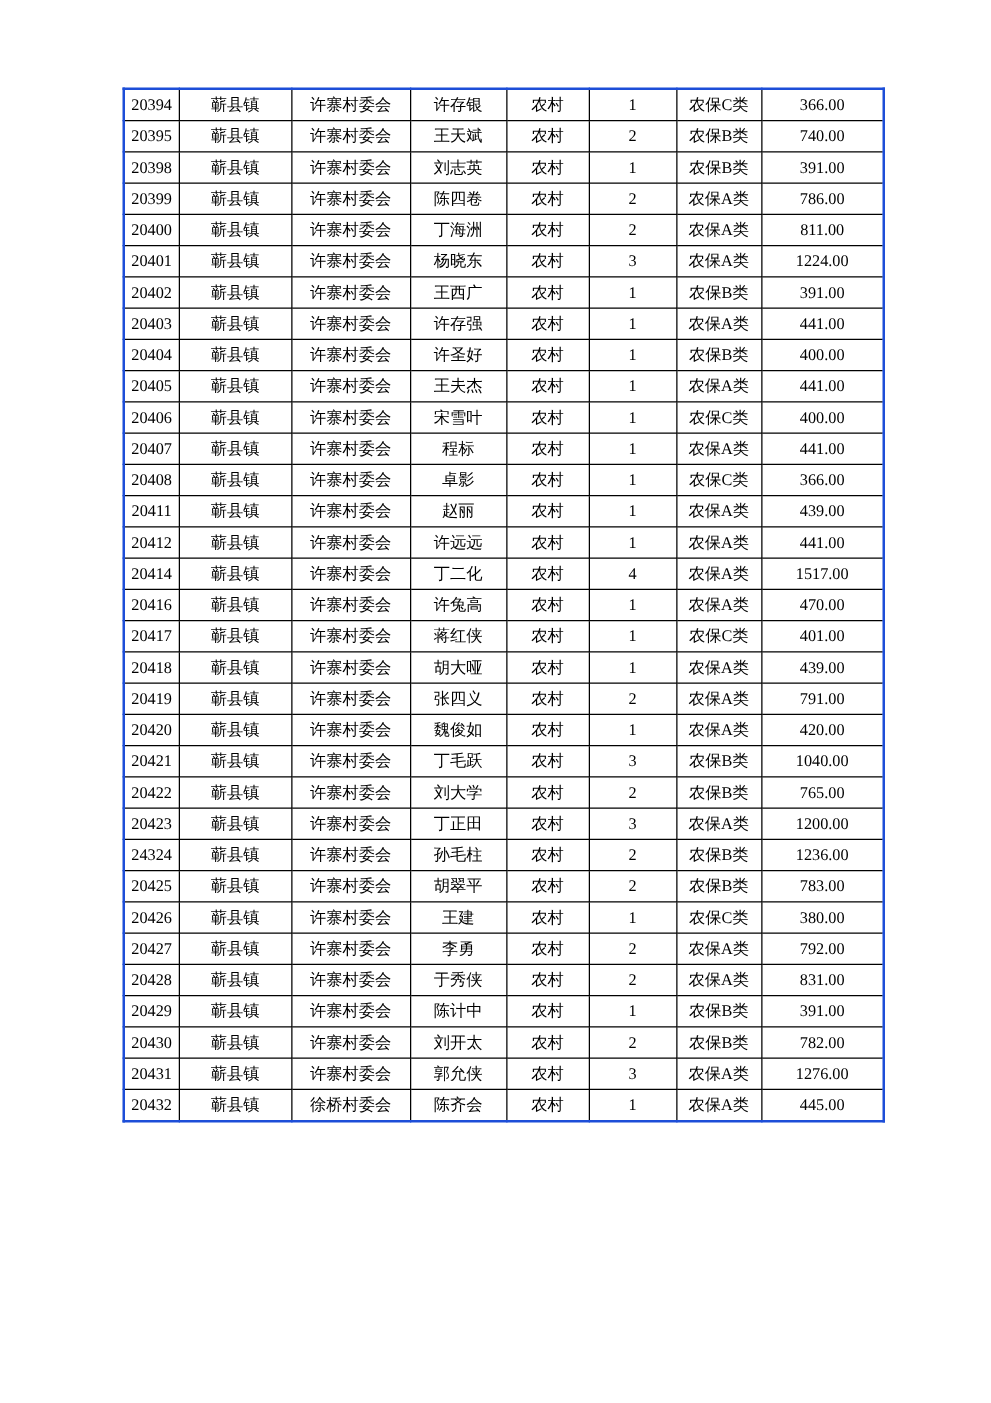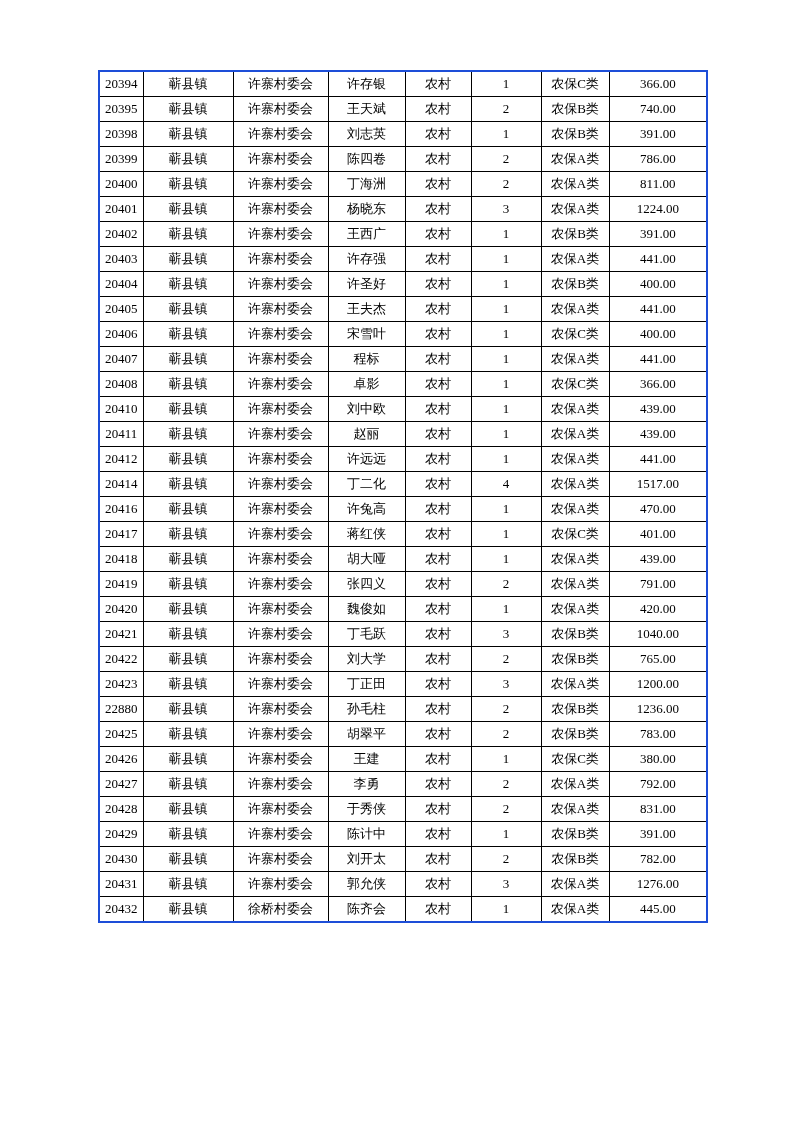--- a/index.html
+++ b/index.html
@@ -197,30 +197,20 @@
     <td>蕲县镇</td>
     <td>许寨村委会</td>
     <td>卓影</td>
     <td>农村</td>
     <td>1</td>
     <td>农保C类</td>
     <td>366.00</td>
   </tr>
 
 
-  <tr>
-    <td>20410</td>
-    <td>蕲县镇</td>
-    <td>许寨村委会</td>
-    <td>刘中欧</td>
-    <td>农村</td>
-    <td>1</td>
-    <td>农保A类</td>
-    <td>439.00</td>
-  </tr>
 
   <tr>
     <td>20411</td>
     <td>蕲县镇</td>
     <td>许寨村委会</td>
     <td>赵丽</td>
     <td>农村</td>
     <td>1</td>
     <td>农保A类</td>
     <td>439.00</td>
@@ -332,21 +322,21 @@
     <td>蕲县镇</td>
     <td>许寨村委会</td>
     <td>丁正田</td>
     <td>农村</td>
     <td>3</td>
     <td>农保A类</td>
     <td>1200.00</td>
   </tr>
 
   <tr>
-    <td>22880</td>
+    <td>24324</td>
     <td>蕲县镇</td>
     <td>许寨村委会</td>
     <td>孙毛柱</td>
     <td>农村</td>
     <td>2</td>
     <td>农保B类</td>
     <td>1236.00</td>
   </tr>
 
   <tr>

